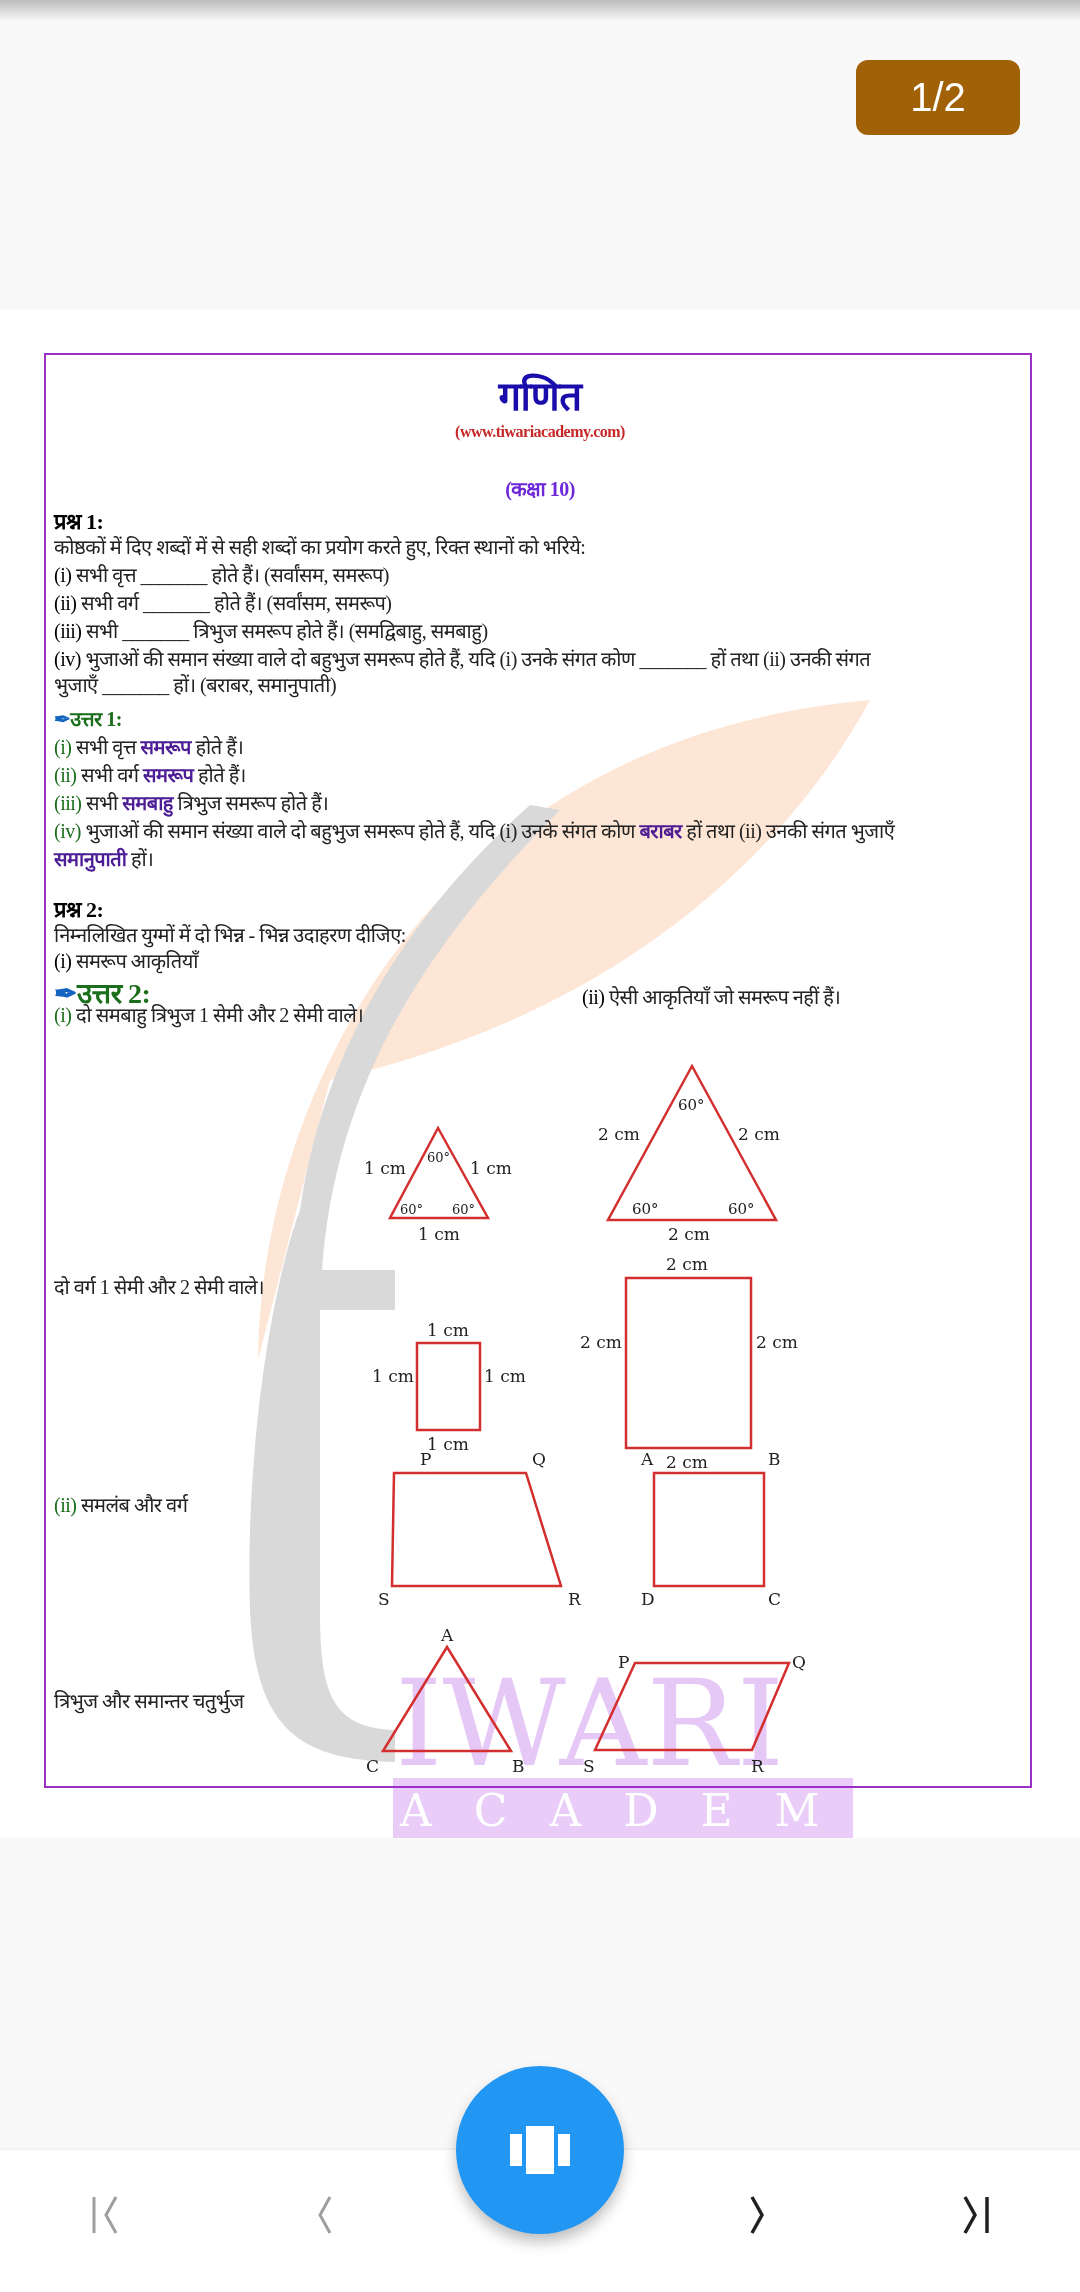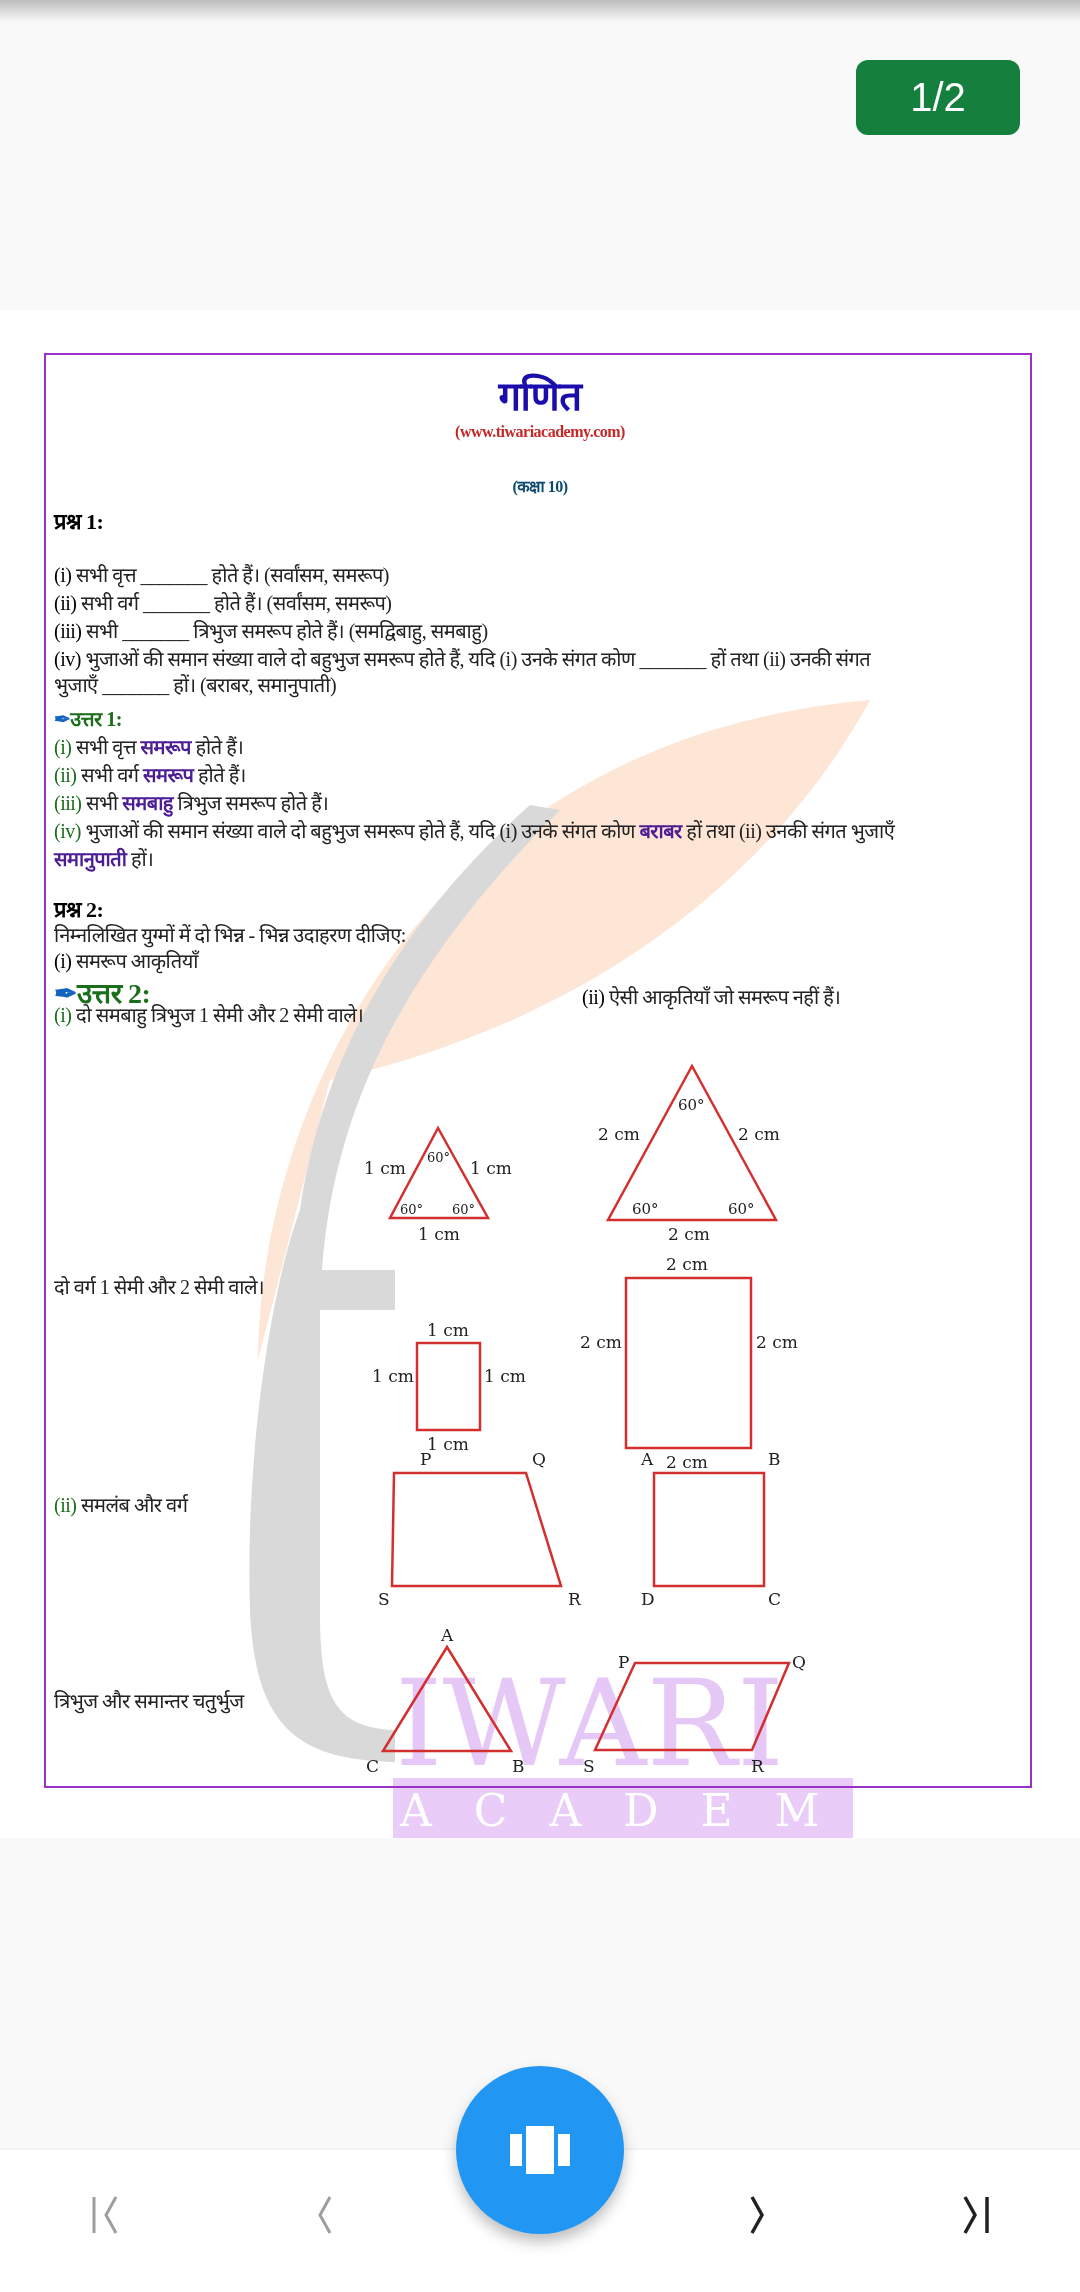--- a/index.html
+++ b/index.html
@@ -1,18 +1,18 @@
 <!DOCTYPE html>
 <html><head>
 <meta charset="utf-8">
 <style>
   html, body { margin:0; padding:0; }
   body { width:1080px; height:2292px; position:relative; overflow:hidden; background:#f9f9f9; font-family:"Liberation Sans","DejaVu Sans",sans-serif; }
   .topshadow { position:absolute; left:0; top:0; width:1080px; height:22px; background:linear-gradient(#bdbdbd,#f9f9f9); }
-  .page-counter { position:absolute; left:856px; top:60px; width:164px; height:75px; background:#15803d; border-radius:12px; color:#fff; font-size:40px; display:flex; align-items:center; justify-content:center; font-family:"Liberation Sans",sans-serif; }
+  .page-counter { position:absolute; left:856px; top:60px; width:164px; height:75px; background:#a16207; border-radius:12px; color:#fff; font-size:40px; display:flex; align-items:center; justify-content:center; font-family:"Liberation Sans",sans-serif; }
   .page { position:absolute; left:0; top:310px; width:1080px; height:1528px; background:#fff; }
   .frame { position:absolute; left:44px; top:43px; width:988px; height:1435px; border:2px solid #9b30c9; box-sizing:border-box; }
   .wm { position:absolute; }
   .txt { position:absolute; font-family:Liberation Serif, serif; font-size:20px; color:#222; white-space:nowrap; letter-spacing:-0.5px; }
   .red { color:#000000; }
   .green { color:#1b6e1b; }
   .hl { color:#4c1d95; font-weight:bold; }
   .b { font-weight:bold; }
   .title { position:absolute; left:0; width:988px; text-align:center; }
   svg text { font-family:"DejaVu Serif",serif; }
@@ -33,23 +33,24 @@
     <path d="M 258 1050 C 260 800, 420 430, 870 390 C 800 520, 640 700, 330 770 Z" fill="#fde3d0" opacity="0.9"></path>
     <path d="M 300 900 C 270 980, 245 1150, 250 1300 C 255 1420, 300 1450, 395 1452 L 395 1420 C 330 1418, 320 1380, 320 1300 L 320 1000 L 395 1000 L 395 960 L 322 960 C 335 780, 420 640, 560 500 L 530 495 C 390 620, 320 760, 300 900 Z" fill="#d9d9d9"></path>
     <text x="395" y="1455" font-size="120" fill="#e6c8f7" font-family="DejaVu Serif">IWARI</text>
     <rect x="393" y="1468" width="460" height="62" fill="#e9cdf8"></rect>
     <text x="400" y="1516" font-size="44" fill="#ffffff" letter-spacing="14" font-family="DejaVu Serif">A C A D E M Y</text>
   </svg>
 
   <div class="frame">
     <div class="title txt b" style="top:12px;font-size:40px;color:#1a0dab;">गणित</div>
     <div class="title txt b" style="top:68px;font-size:16px;color:#c62828;">(www.tiwariacademy.com)</div>
-    <div class="title txt b" style="top:120px;font-size:16px;color:#0c4a6e;">(कक्षा 10)</div>
+    <div class="title txt b" style="top:120px;font-size:20px;color:#6d28d9;">(कक्षा 10)</div>
 
     <div class="txt red b" style="left:8px;top:150px;font-size:22px;">प्रश्न 1:</div>
+    <div class="txt" style="left:8px;top:178px;">कोष्ठकों में दिए शब्दों में से सही शब्दों का प्रयोग करते हुए, रिक्त स्थानों को भरिये:</div>
     <div class="txt" style="left:8px;top:206px;"><span class="red">(i)</span> <span>सभी वृत्त _______ होते हैं। (सर्वांसम, समरूप)</span></div>
     <div class="txt" style="left:8px;top:234px;"><span class="red">(ii)</span> <span>सभी वर्ग _______ होते हैं। (सर्वांसम, समरूप)</span></div>
     <div class="txt" style="left:8px;top:262px;"><span class="red">(iii)</span> <span>सभी _______ त्रिभुज समरूप होते हैं। (समद्विबाहु, समबाहु)</span></div>
     <div class="txt" style="left:8px;top:290px;"><span class="red">(iv)</span> <span>भुजाओं की समान संख्या वाले दो बहुभुज समरूप होते हैं, यदि (i) उनके संगत कोण _______ हों तथा (ii) उनकी संगत</span></div>
     <div class="txt" style="left:8px;top:316px;">भुजाएँ _______ हों। (बराबर, समानुपाती)</div>
 
     <div class="txt green b" style="left:8px;top:350px;font-size:20px;"><span style="color:#1565c0;">✒</span><span>उत्तर 1:</span></div>
     <div class="txt" style="left:8px;top:378px;"><span class="green">(i)</span> <span>सभी वृत्त </span><span class="hl">समरूप</span><span> होते हैं।</span></div>
     <div class="txt" style="left:8px;top:406px;"><span class="green">(ii)</span> <span>सभी वर्ग </span><span class="hl">समरूप</span><span> होते हैं।</span></div>
     <div class="txt" style="left:8px;top:434px;"><span class="green">(iii)</span> <span>सभी </span><span class="hl">समबाहु</span><span> त्रिभुज समरूप होते हैं।</span></div>

